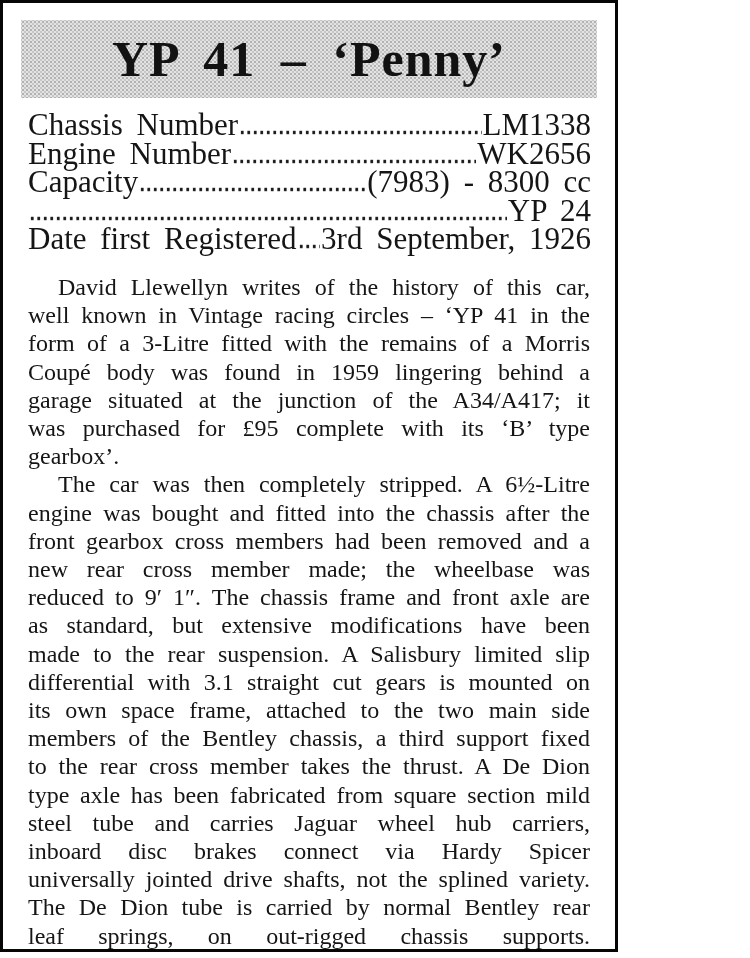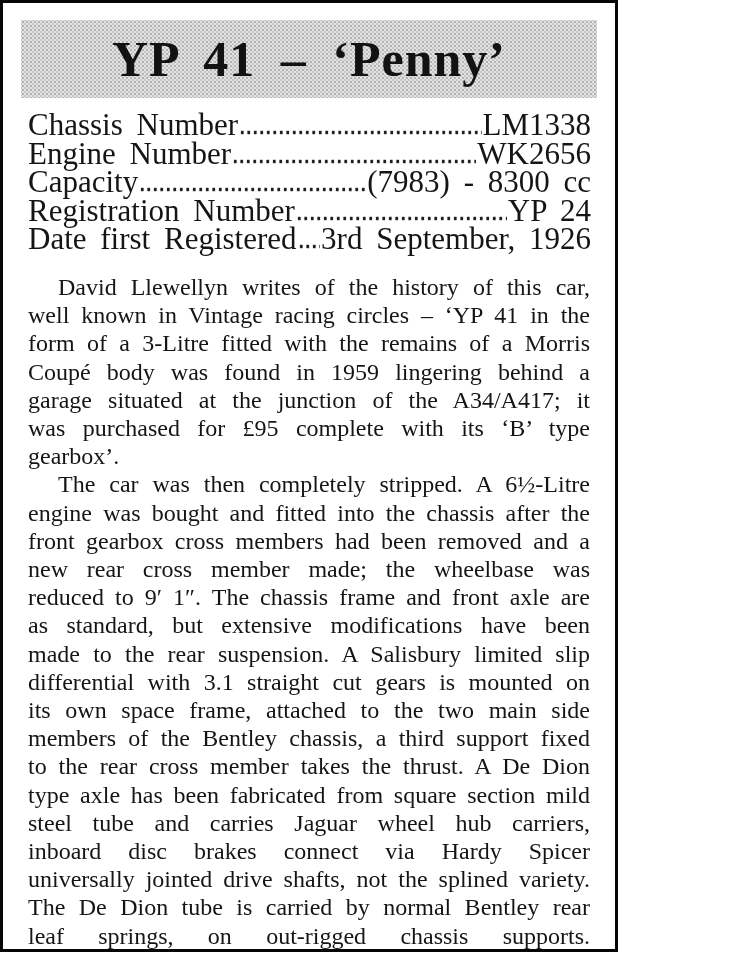--- a/index.html
+++ b/index.html
@@ -97,21 +97,20 @@
       <span class="spec-label">Engine Number</span>
       <span class="leader"></span>
       <span class="spec-value">WK2656</span>
     </div>
     <div class="spec-row">
       <span class="spec-label">Capacity</span>
       <span class="leader"></span>
       <span class="spec-value">(7983) - 8300 cc</span>
     </div>
     <div class="spec-row">
-      <span class="spec-label">Registration Number</span>
       <span class="leader"></span>
       <span class="spec-value">YP 24</span>
     </div>
     <div class="spec-row">
       <span class="spec-label">Date first Registered</span>
       <span class="leader"></span>
       <span class="spec-value">3rd September, 1926</span>
     </div>
   </div>
 

